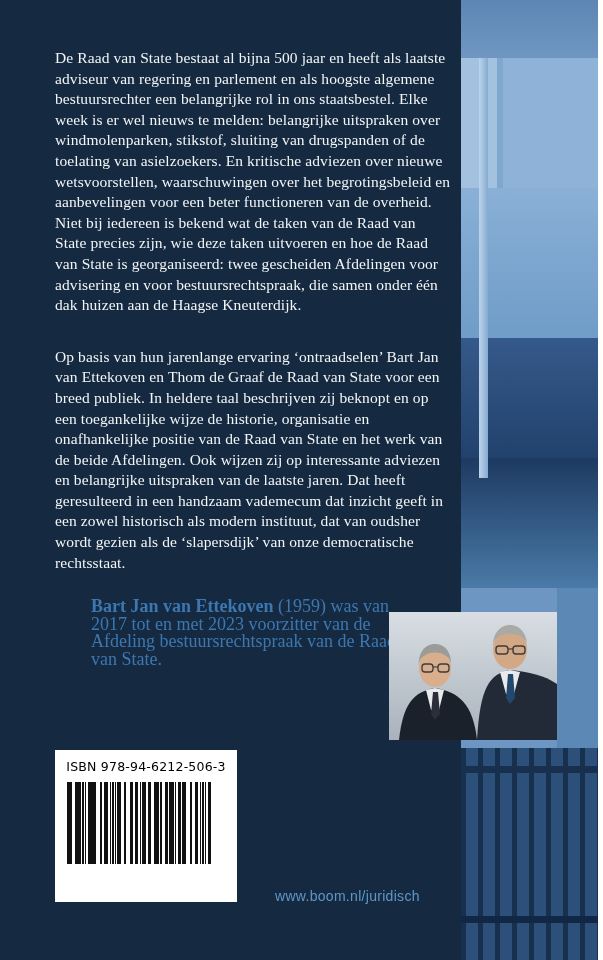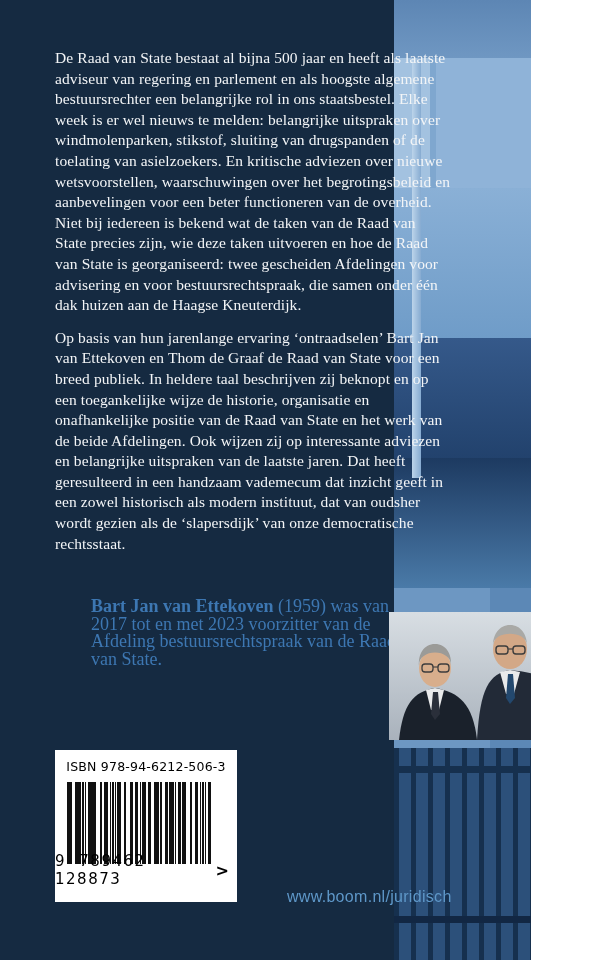--- a/index.html
+++ b/index.html
@@ -1,20 +1,20 @@
 <!DOCTYPE html>
 <html><head>
 <meta charset="utf-8">
 <style>
   * { margin:0; padding:0; box-sizing:border-box; }
   html,body { background:#ffffff; }
   body { width:603px; height:960px; }
 
   .cover {
-    position:relative; width:531px; height:960px;
+    position:relative; width:598px; height:960px;
     background:#152a41; overflow:hidden;
     font-family:"Liberation Serif", serif;
   }
 
   
   .strip { position:absolute; top:0; right:0; width:137px; height:960px; }
   .strip .seg { width:100%; }
   .s1 { height:58px;  background:linear-gradient(180deg,#5d86b4,#6f97c2); }
   .s2 { height:130px; background:linear-gradient(90deg,#a3c2e0 0 36px,#7fa7cf 36px 42px,#8fb3d8 42px 100%); }
   .s3 { height:150px; background:linear-gradient(180deg,#8ab0d6,#6f9cc8); }
@@ -34,21 +34,21 @@
     position:absolute; top:58px; left:18px; width:9px; height:420px;
     background:linear-gradient(90deg,#bcd4ea,#86abd1);
   }
 
   
   .content{
     position:absolute; left:55px; top:48px; width:396px;
     color:#f3f5f7; font-size:15.5px; line-height:20.6px;
     text-align:left; letter-spacing:.1px;
   }
-  .para + .para { margin-top:12px; }
+  .para + .para { margin-top:31px; }
 
   
   .bios{
     position:absolute; left:55px; top:598px; width:330px;
     color:#3d77b2; font-size:18px; line-height:17.5px;
     font-family:"Liberation Serif", serif;
     margin-left:36px;
   }
   .bio .name{ font-weight:bold; }
   .bio + .bio { margin-top:12px; }
@@ -74,23 +74,23 @@
   }
   .digits-row{
     position:absolute; left:0; right:8px; bottom:14px;
     display:flex; align-items:center; justify-content:center; gap:8px;
   }
   .digits{ font-size:15px; letter-spacing:1.5px; word-spacing:7px; }
   .bc-arrow{ font-size:16px; font-weight:bold; }
 
   
   .url{
-    position:absolute; left:287px; top:888px;
+    position:absolute; left:275px; top:888px;
     font-family:"Liberation Sans", sans-serif;
-    font-size:16px; letter-spacing:.3px; color:#5e97c8;text-align:center;
+    font-size:14px; letter-spacing:.3px; color:#5e97c8;text-align:center;
   }
 </style>
 </head>
 <body>
 
 <div class="cover">
 
   <div class="strip">
     <div class="seg s1"></div>
     <div class="seg s2"></div>
@@ -145,21 +145,17 @@
         <rect x="33" y="52" width="11" height="8" rx="3" fill="none" stroke="#3c3c3c" stroke-width="1.3"></rect>
         <rect x="49" y="52" width="11" height="8" rx="3" fill="none" stroke="#3c3c3c" stroke-width="1.3"></rect>
         <line x1="44" y1="55" x2="49" y2="55" stroke="#3c3c3c" stroke-width="1.1"></line>
       </g>
     </svg>
   </div>
 
   <div class="barcode-box">
     <div class="isbn">ISBN 978-94-6212-506-3</div>
     <div class="bars"></div>
-    <div class="digits-row">
-      <span class="digits">9 789462 128873</span>
-      <span class="bc-arrow">&gt;</span>
-    </div>
   </div>
 
   <div class="url">www.boom.nl/juridisch</div>
 
 </div>
 
 </body></html>

